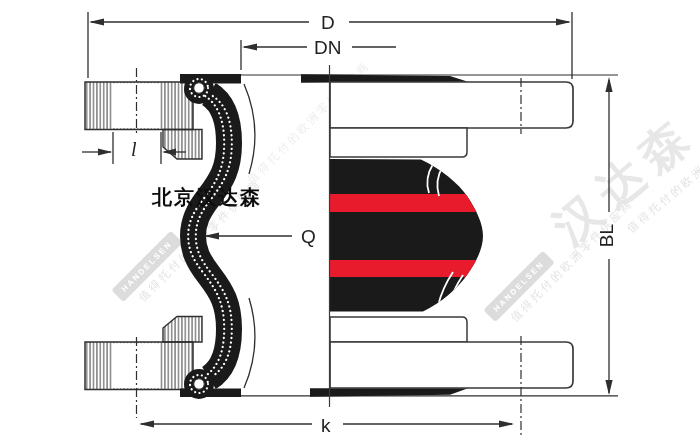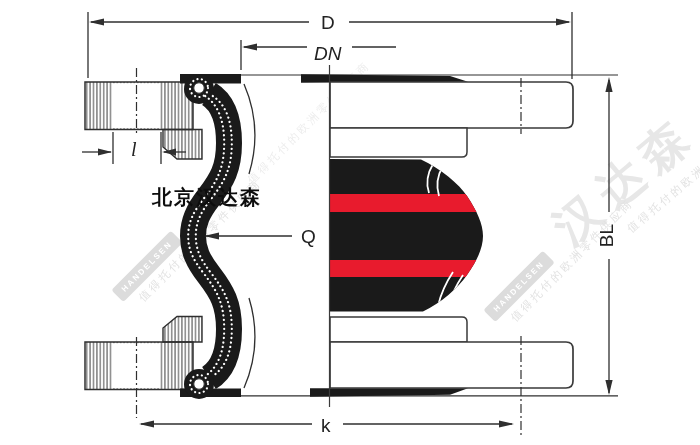--- a/index.html
+++ b/index.html
@@ -161,21 +161,21 @@
       <polygon points="162,152 176,148.5 176,155.5"></polygon>
       <polygon points="204,236 219,232.5 219,239.5"></polygon>
       <polygon points="139,424 154,420.5 154,427.5"></polygon>
       <polygon points="514,424 499,420.5 499,427.5"></polygon>
       <polygon points="609,77 605.4,92 612.6,92"></polygon>
       <polygon points="609,395 605.4,380 612.6,380"></polygon>
     </g>
   </svg>
 
   <div class="dimlabel" style="left:321px;top:13px;">D</div>
-  <div class="dimlabel" style="left:314px;top:44px;font-style:italic;">DN</div>
+  <div class="dimlabel" style="left:314px;top:38px;">DN</div>
   <div class="dimlabel lbl-l" style="left:131px;top:139px;">l</div>
   <div class="dimlabel" style="left:301px;top:227px;">Q</div>
   <div class="dimlabel" style="left:321px;top:416px;">k</div>
   <div class="dimlabel lbl-bl" style="left:595px;top:226px;">BL</div>
 
   <div class="brand" style="left:152px;top:184px;">北京汉达森</div>
 
 </div>
 
 </body></html>

